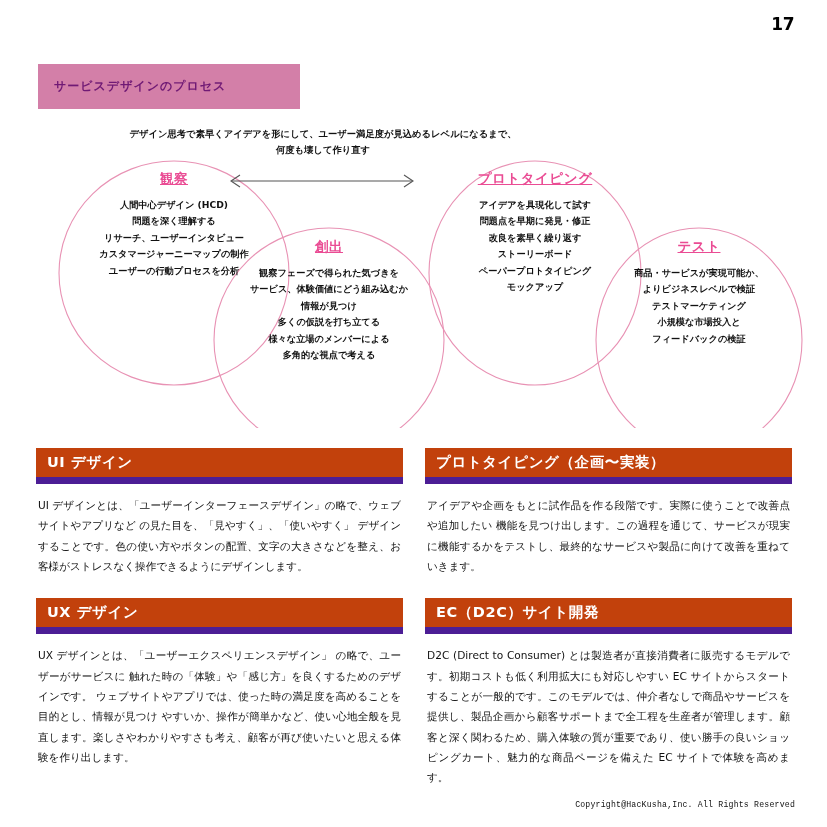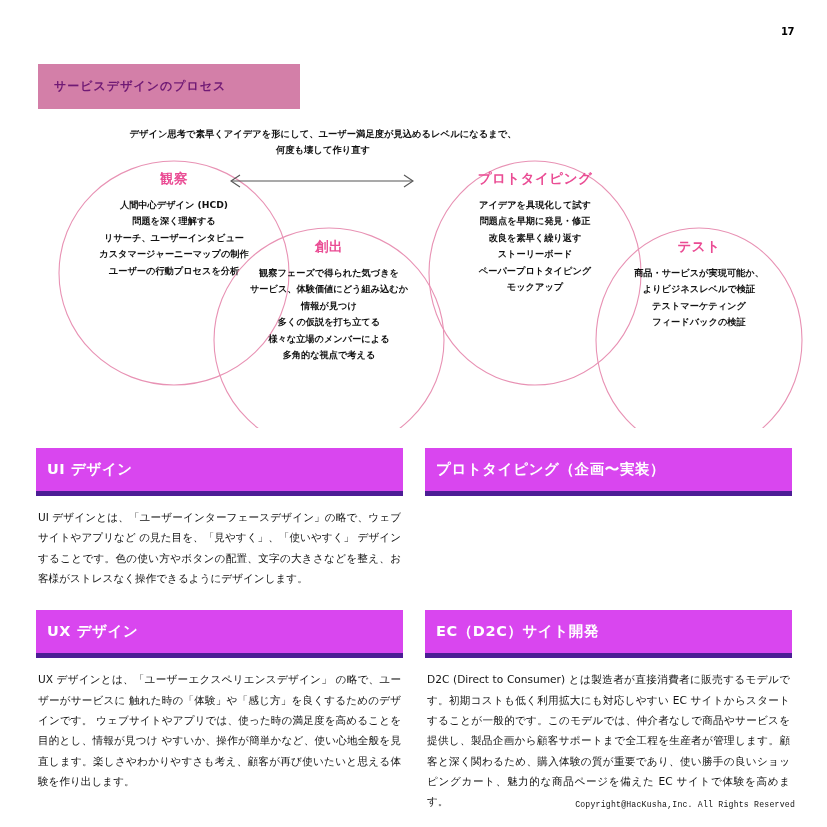--- a/index.html
+++ b/index.html
@@ -12,23 +12,23 @@
     height: 827px;
     position: relative;
     font-family: "DejaVu Sans", "Liberation Sans", sans-serif;
     color: #1a1a1a;
     overflow: hidden;
   }
 
   
   .page-number {
     position: absolute;
-    top: 26px;
+    top: 14px;
     right: 33px;
-    font-size: 10px;
+    font-size: 17px;
     font-weight: bold;
     color: #000000;
     letter-spacing: -0.5px;
   }
 
   
   .section-banner {
     position: absolute;
     left: 38px;
     top: 64px;
@@ -76,20 +76,21 @@
   .circle-group {
     position: absolute;
     text-align: center;
   }
   .circle-title {
     color: #ea4c94;
     font-size: 13.5px;
     font-weight: bold;
     margin-bottom: 9px;
     letter-spacing: 0.5px;
+    text-decoration: underline;
   }
   .circle-lines {
     font-size: 9.2px;
     font-weight: bold;
     line-height: 1.78;
     color: #111;
   }
   .circle-lines div { white-space: nowrap; }
 
   .g-observe      { left: 60px;  top: 52px;  width: 228px; }
@@ -102,27 +103,27 @@
     position: absolute;
     left: 36px;
     top: 448px;
     width: 756px;
     display: flex;
     flex-wrap: wrap;
     gap: 0 22px;
   }
   .panel { width: 367px; }
   .panel-header {
-    background: #d946ef;
-    height: 48px;
+    background: #c2410c;
+    height: 36px;
     display: flex;
     align-items: center;
     padding-left: 11px;
     box-sizing: border-box;
-    border-bottom: 5px solid #4c1d95;
+    border-bottom: 7px solid #4c1d95;
   }
   .panel-title {
     color: #ffffff;
     font-size: 14.5px;
     font-weight: bold;
     letter-spacing: 0.6px;
   }
   .panel-body {
     font-size: 10.6px;
     line-height: 1.92;
@@ -208,38 +209,40 @@
       <div>モックアップ</div>
     </div>
   </div>
 
   <div class="circle-group g-test">
     <div class="circle-title">テスト</div>
     <div class="circle-lines">
       <div>商品・サービスが実現可能か、</div>
       <div>よりビジネスレベルで検証</div>
       <div>テストマーケティング</div>
+      <div>小規模な市場投入と</div>
       <div>フィードバックの検証</div>
     </div>
   </div>
 </div>
 
 <div class="panels">
 
   <div class="panel">
     <div class="panel-header">
       <span class="panel-title">UI デザイン</span>
     </div>
     <div class="panel-body">UI デザインとは、「ユーザーインターフェースデザイン」の略で、ウェブサイトやアプリなど の見た目を、「見やすく」、「使いやすく」 デザインすることです。色の使い方やボタンの配置、文字の大きさなどを整え、お客様がストレスなく操作できるようにデザインします。</div>
   </div>
 
   <div class="panel">
     <div class="panel-header">
       <span class="panel-title">プロトタイピング（企画〜実装）</span>
     </div>
+    <div class="panel-body">アイデアや企画をもとに試作品を作る段階です。実際に使うことで改善点や追加したい 機能を見つけ出します。この過程を通じて、サービスが現実に機能するかをテストし、最終的なサービスや製品に向けて改善を重ねていきます。</div>
   </div>
 
   <div class="panel panel-row-2">
     <div class="panel-header">
       <span class="panel-title">UX デザイン</span>
     </div>
     <div class="panel-body">UX デザインとは、「ユーザーエクスペリエンスデザイン」 の略で、ユーザーがサービスに 触れた時の「体験」や「感じ方」を良くするためのデザインです。 ウェブサイトやアプリでは、使った時の満足度を高めることを目的とし、情報が見つけ やすいか、操作が簡単かなど、使い心地全般を見直します。楽しさやわかりやすさも考え、顧客が再び使いたいと思える体験を作り出します。</div>
   </div>
 
   <div class="panel panel-row-2">

